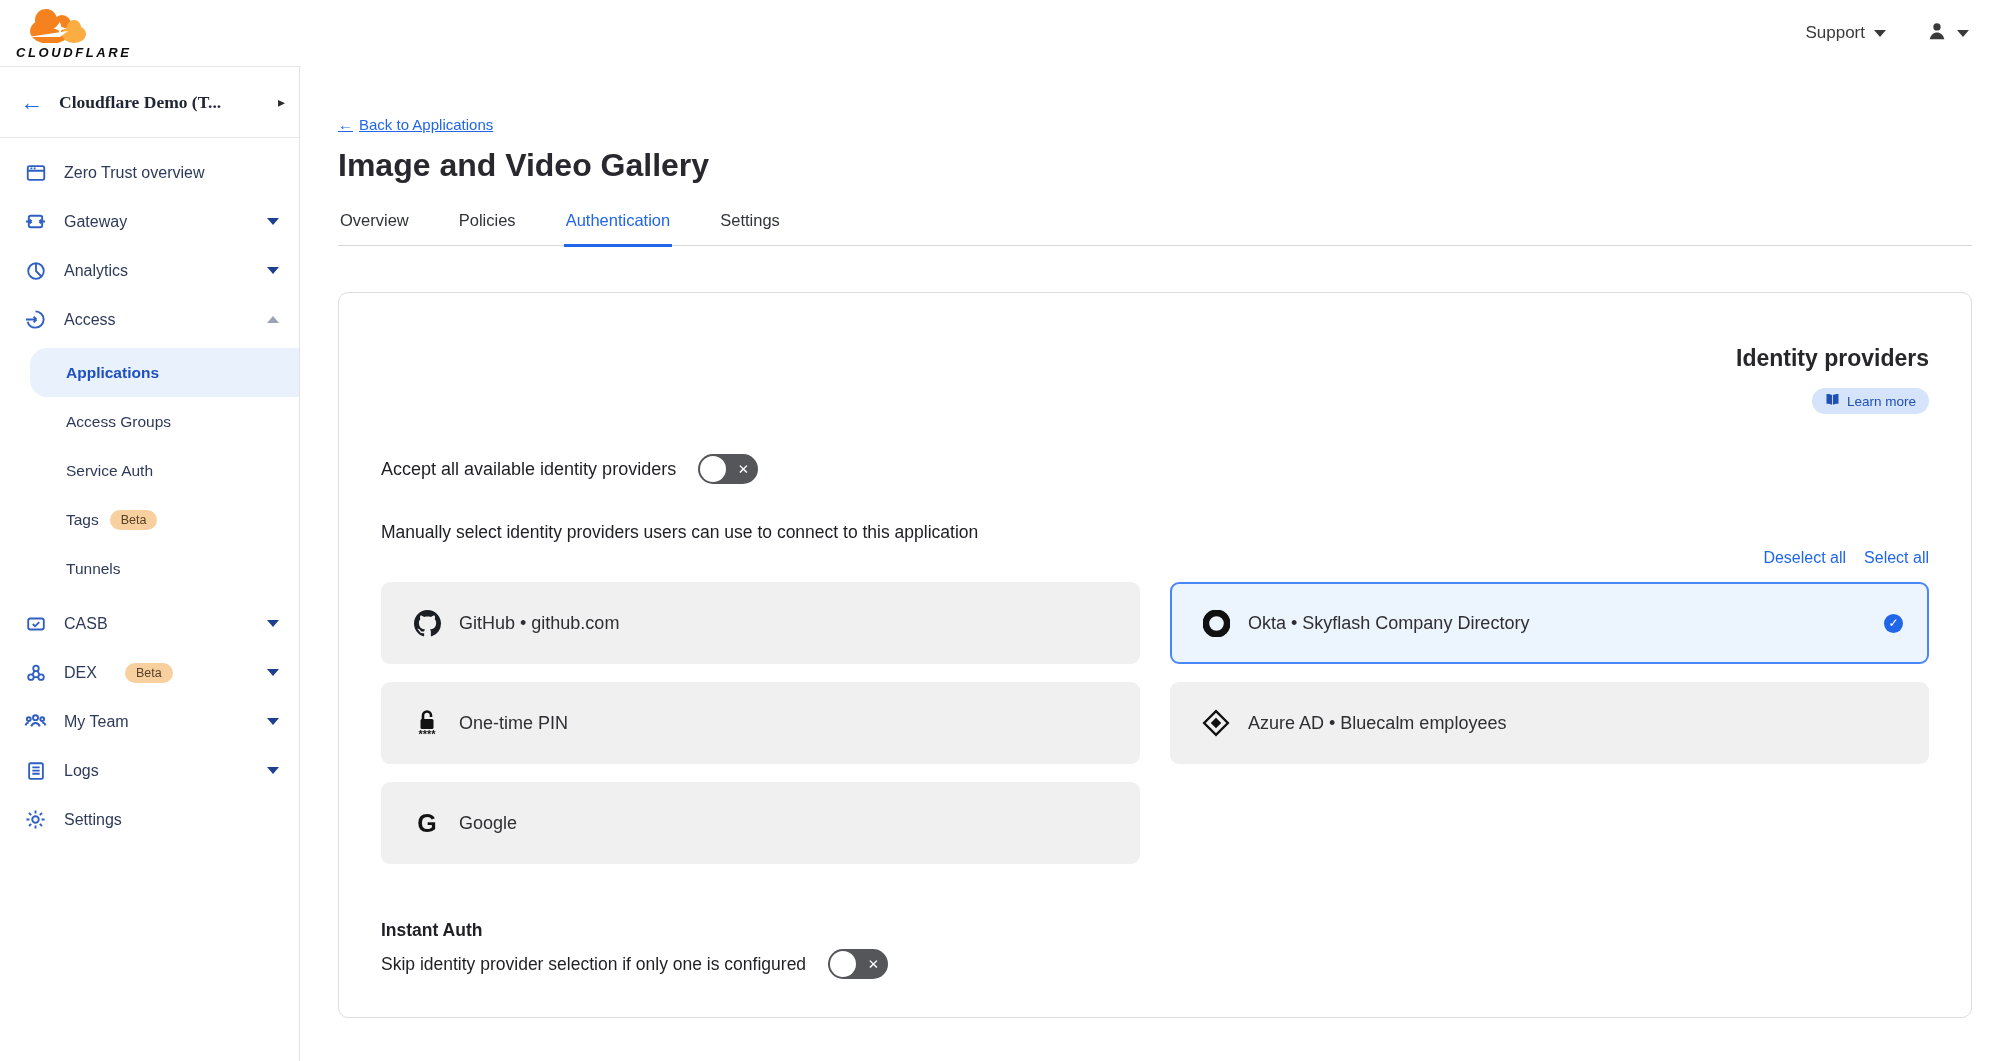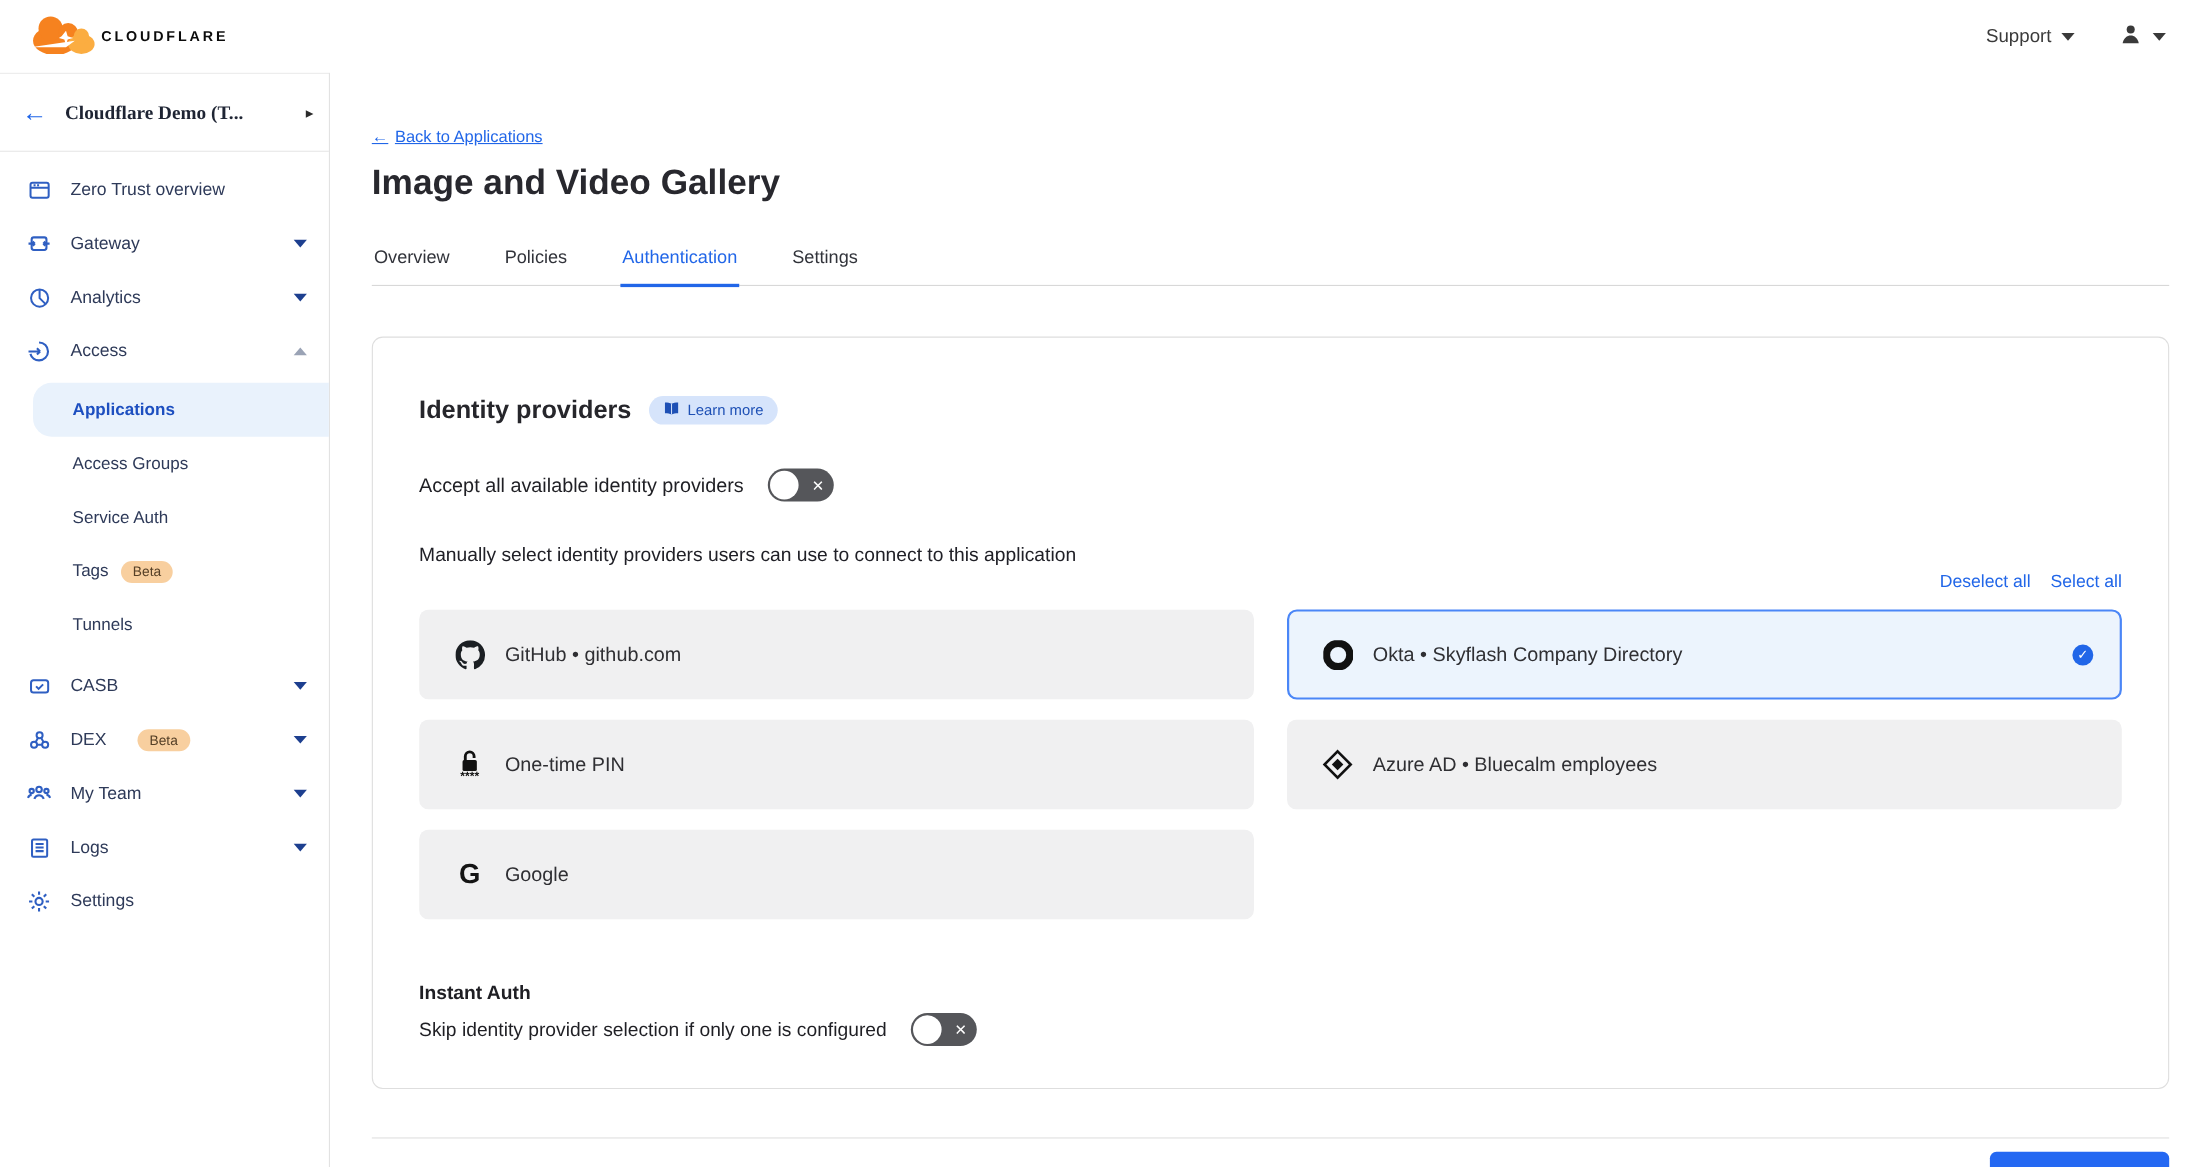--- a/index.html
+++ b/index.html
@@ -1,20 +1,20 @@
 <!DOCTYPE html>
 <html><head>
 <meta charset="utf-8">
 <style>
   * { margin:0; padding:0; box-sizing:border-box; }
   html,body { width:1999px; height:1061px; background:#fff; font-family:"Liberation Sans",sans-serif; overflow:hidden; }
 
   
   .topbar { position:absolute; top:0; left:0; width:1999px; height:66px; background:#fff; display:flex; align-items:center; justify-content:space-between; padding:0 30px 0 16px; z-index:10; }
-  .logo { display:flex; flex-direction:row; align-items:center; cursor:pointer; }
+  .logo { display:flex; flex-direction:column; align-items:flex-start; cursor:pointer;font-style:italic; }
   .logo-text { font-size:13px; font-weight:bold; letter-spacing:2.6px; color:#0b0b0b; margin-top:-2px; }
   .topbar-right { display:flex; align-items:center; gap:40px; color:#3a3a3a; font-size:17px; }
   .menu-trigger { display:flex; align-items:center; gap:9px; cursor:pointer; }
   .caret-down { width:0; height:0; border-left:6px solid transparent; border-right:6px solid transparent; border-top:7px solid #3a3a3a; }
 
   
   .sidebar { position:absolute; top:66px; left:0; width:300px; bottom:0; background:#fff; border-right:1px solid #e2e2e2; border-top:1px solid #e6e6e6; }
   .side-header { height:71px; border-bottom:1px solid #e6e6e6; display:flex; align-items:center; padding:0 14px 0 20px; gap:16px; }
   .back-arrow { color:#2166e8; font-size:23px; cursor:pointer; line-height:1; }
   .acct-name { flex:1; font-size:17.5px; font-weight:bold; color:#1e2433; white-space:nowrap; overflow:hidden;font-family:Liberation Serif, serif; }
@@ -28,26 +28,26 @@
   .nav-caret.up { border-bottom:7px solid #9aa3b5; }
   .sub-list { padding:4px 0 6px; }
   .sub-item { height:49px; display:flex; align-items:center; padding-left:66px; font-size:15.5px; color:#2e3a59; cursor:pointer; }
   .sub-item.selected { margin-left:30px; padding-left:36px; background:#e9f2fc; border-radius:17px 0 0 17px; color:#1d4fc0; font-weight:bold; }
   .beta-badge { margin-left:11px; background:#f8cf9f; color:#564027; font-size:12.5px; padding:3px 11px; border-radius:11px; }
 
   
   .main { position:absolute; left:300px; top:66px; right:0; bottom:0; padding:50px 27px 0 38px; background:#fff; }
   .back-link { color:#2166e8; font-size:15px; text-decoration:underline; cursor:pointer; display:inline-flex; gap:6px; align-items:center; }
   .page-title { margin-top:13px; font-size:32px; font-weight:bold; color:#28282e; }
-  .tabs { margin-top:41px; display:flex; gap:46px; border-bottom:1px solid #d8d8d8; }
+  .tabs { margin-top:27px; display:flex; gap:46px; border-bottom:1px solid #d8d8d8; }
   .tab { padding:0 2px 14px; font-size:16.5px; color:#31333a; border-bottom:3px solid transparent; margin-bottom:-2px; cursor:pointer; }
   .tab.active { color:#2166e8; border-bottom-color:#2166e8; font-weight:500; }
 
   .card { margin-top:46px; border:1px solid #dedede; border-radius:10px; padding:52px 42px 38px; background:#fff; }
-  .card-head { display:flex; align-items:center; gap:16px; }
+  .card-head { display:flex; align-items:flex-end; gap:16px;flex-direction:column; }
   .card-title { font-size:23px; font-weight:bold; color:#26262b; }
   .learn-pill { display:inline-flex; align-items:center; gap:7px; background:#d6e4fb; color:#1e50b5; font-size:13.5px; padding:5px 13px; border-radius:13px; cursor:pointer; }
 
   .toggle-row { display:flex; align-items:center; gap:22px; }
   .accept-row { margin-top:40px; font-size:18px; color:#1f1f24; }
   .toggle { position:relative; width:60px; height:30px; border-radius:15px; background:#55565a; cursor:pointer; flex-shrink:0; }
   .toggle .knob { position:absolute; left:2px; top:2px; width:26px; height:26px; border-radius:50%; background:#fff; }
   .toggle .off-x { position:absolute; right:9px; top:50%; transform:translateY(-50%); color:#fff; font-size:13.5px; }
 
   .manual-text { margin-top:38px; font-size:17.5px; color:#202027; }

